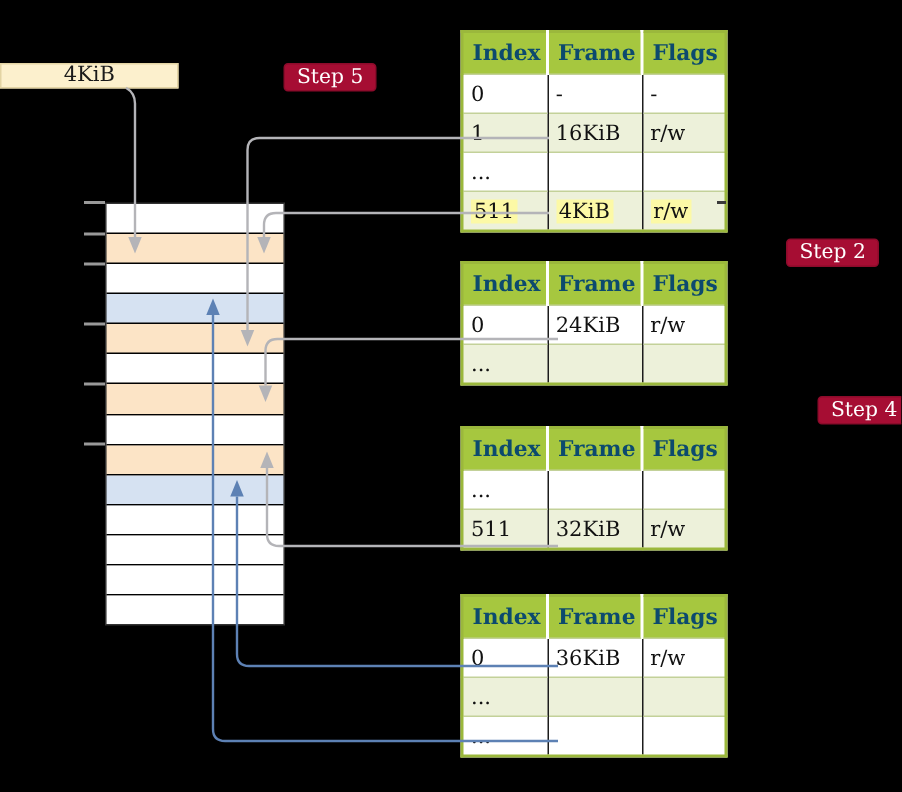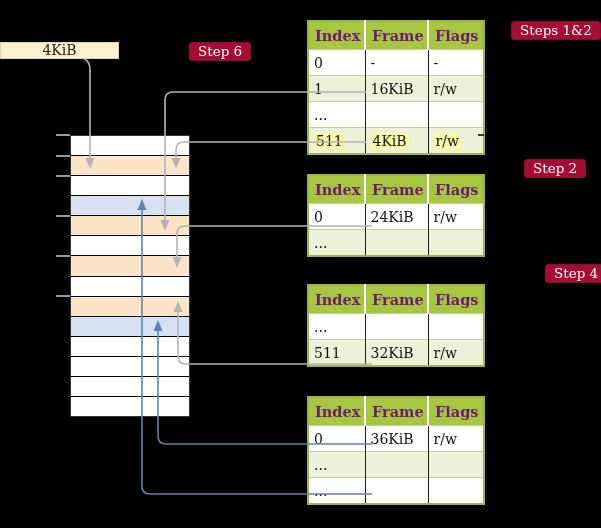--- a/index.html
+++ b/index.html
@@ -35,21 +35,21 @@
   .mrow.blue{background:var(--memory_blue);}
   .tick{position:absolute;left:56px;width:14px;height:2px;background:var(--tick_gray);}
   
   .ptable{
     position:absolute;left:307px;width:176px;border-collapse:collapse;table-layout:fixed;
     border:2px solid var(--table_border_sage);background:#fff;
     font-family:"DejaVu Serif","Liberation Serif",serif;
   }
   .ptable.t1{top:20px;} .ptable.t2{top:174px;} .ptable.t3{top:284px;} .ptable.t4{top:396px;}
   .ptable th{
-    background:var(--table_header_green);color:#701a75;font-weight:bold;font-size:14.5px;
+    background:var(--table_header_green);color:#0c4a6e;font-weight:bold;font-size:14.5px;
     text-align:left;padding:3px 6px;height:21px;border-right:2px solid #fff;box-sizing:content-box;
   }
   .ptable th:last-child{border-right:none;}
   .ptable td{
     height:25px;padding:0 5px;font-size:14px;color:#111;
     border-top:1px solid var(--row_separator);border-right:1px solid #1c1c1c;
   }
   .ptable td:last-child{border-right:none;}
   .ptable tbody tr:nth-child(even) td{background:var(--table_row_green);}
   .ptable tbody tr:nth-child(odd) td{background:#fff;}
@@ -60,22 +60,21 @@
 </style>
 </head>
 <body>
 
 <div class="stage">
 
   <div class="frame-box">
     <span>4KiB</span>
   </div>
 
-  <div class="badge step0"><span>Step 6</span></div>
-  <div class="badge steps12"><span>Steps 1&amp;2</span></div>
+  <div class="badge step0"><span>Step 5</span></div>
   <div class="badge step3"><span>Step 2</span></div>
   <div class="badge step4"><span>Step 4</span></div>
 
   <div class="memory">
       <div class="mrow white"></div>
       <div class="mrow peach"></div>
       <div class="mrow white"></div>
       <div class="mrow blue"></div>
       <div class="mrow peach"></div>
       <div class="mrow white"></div>

